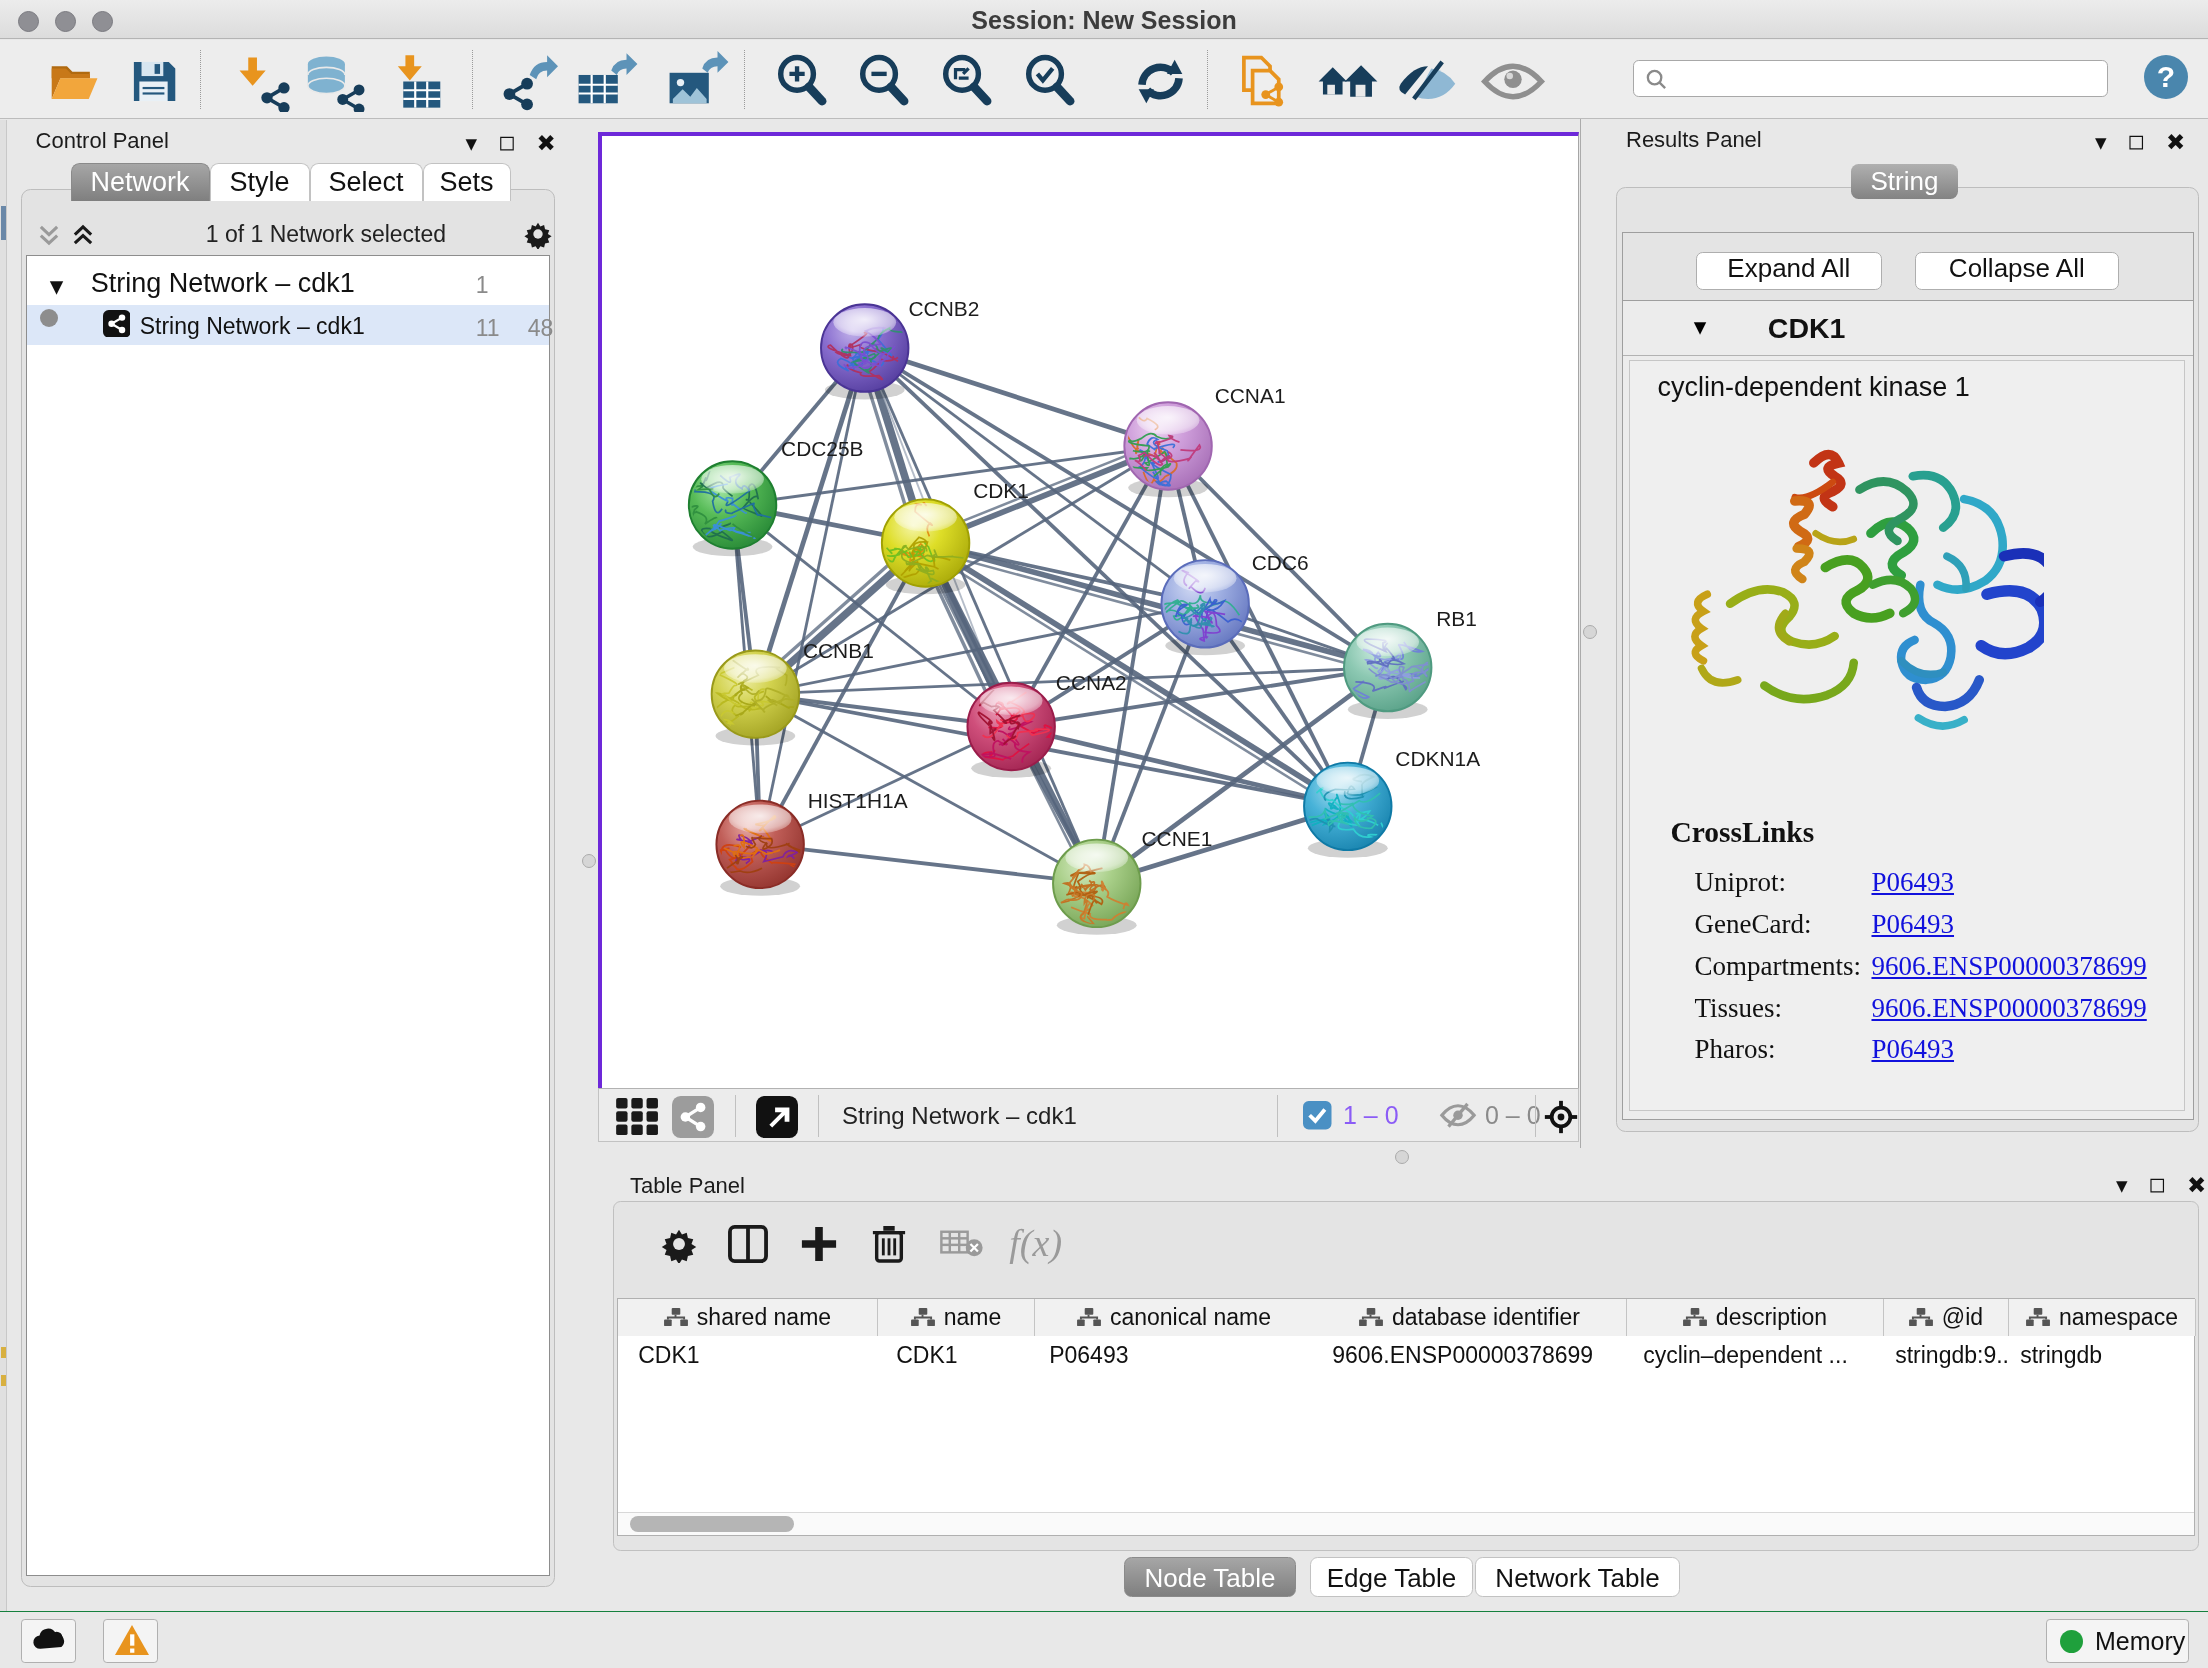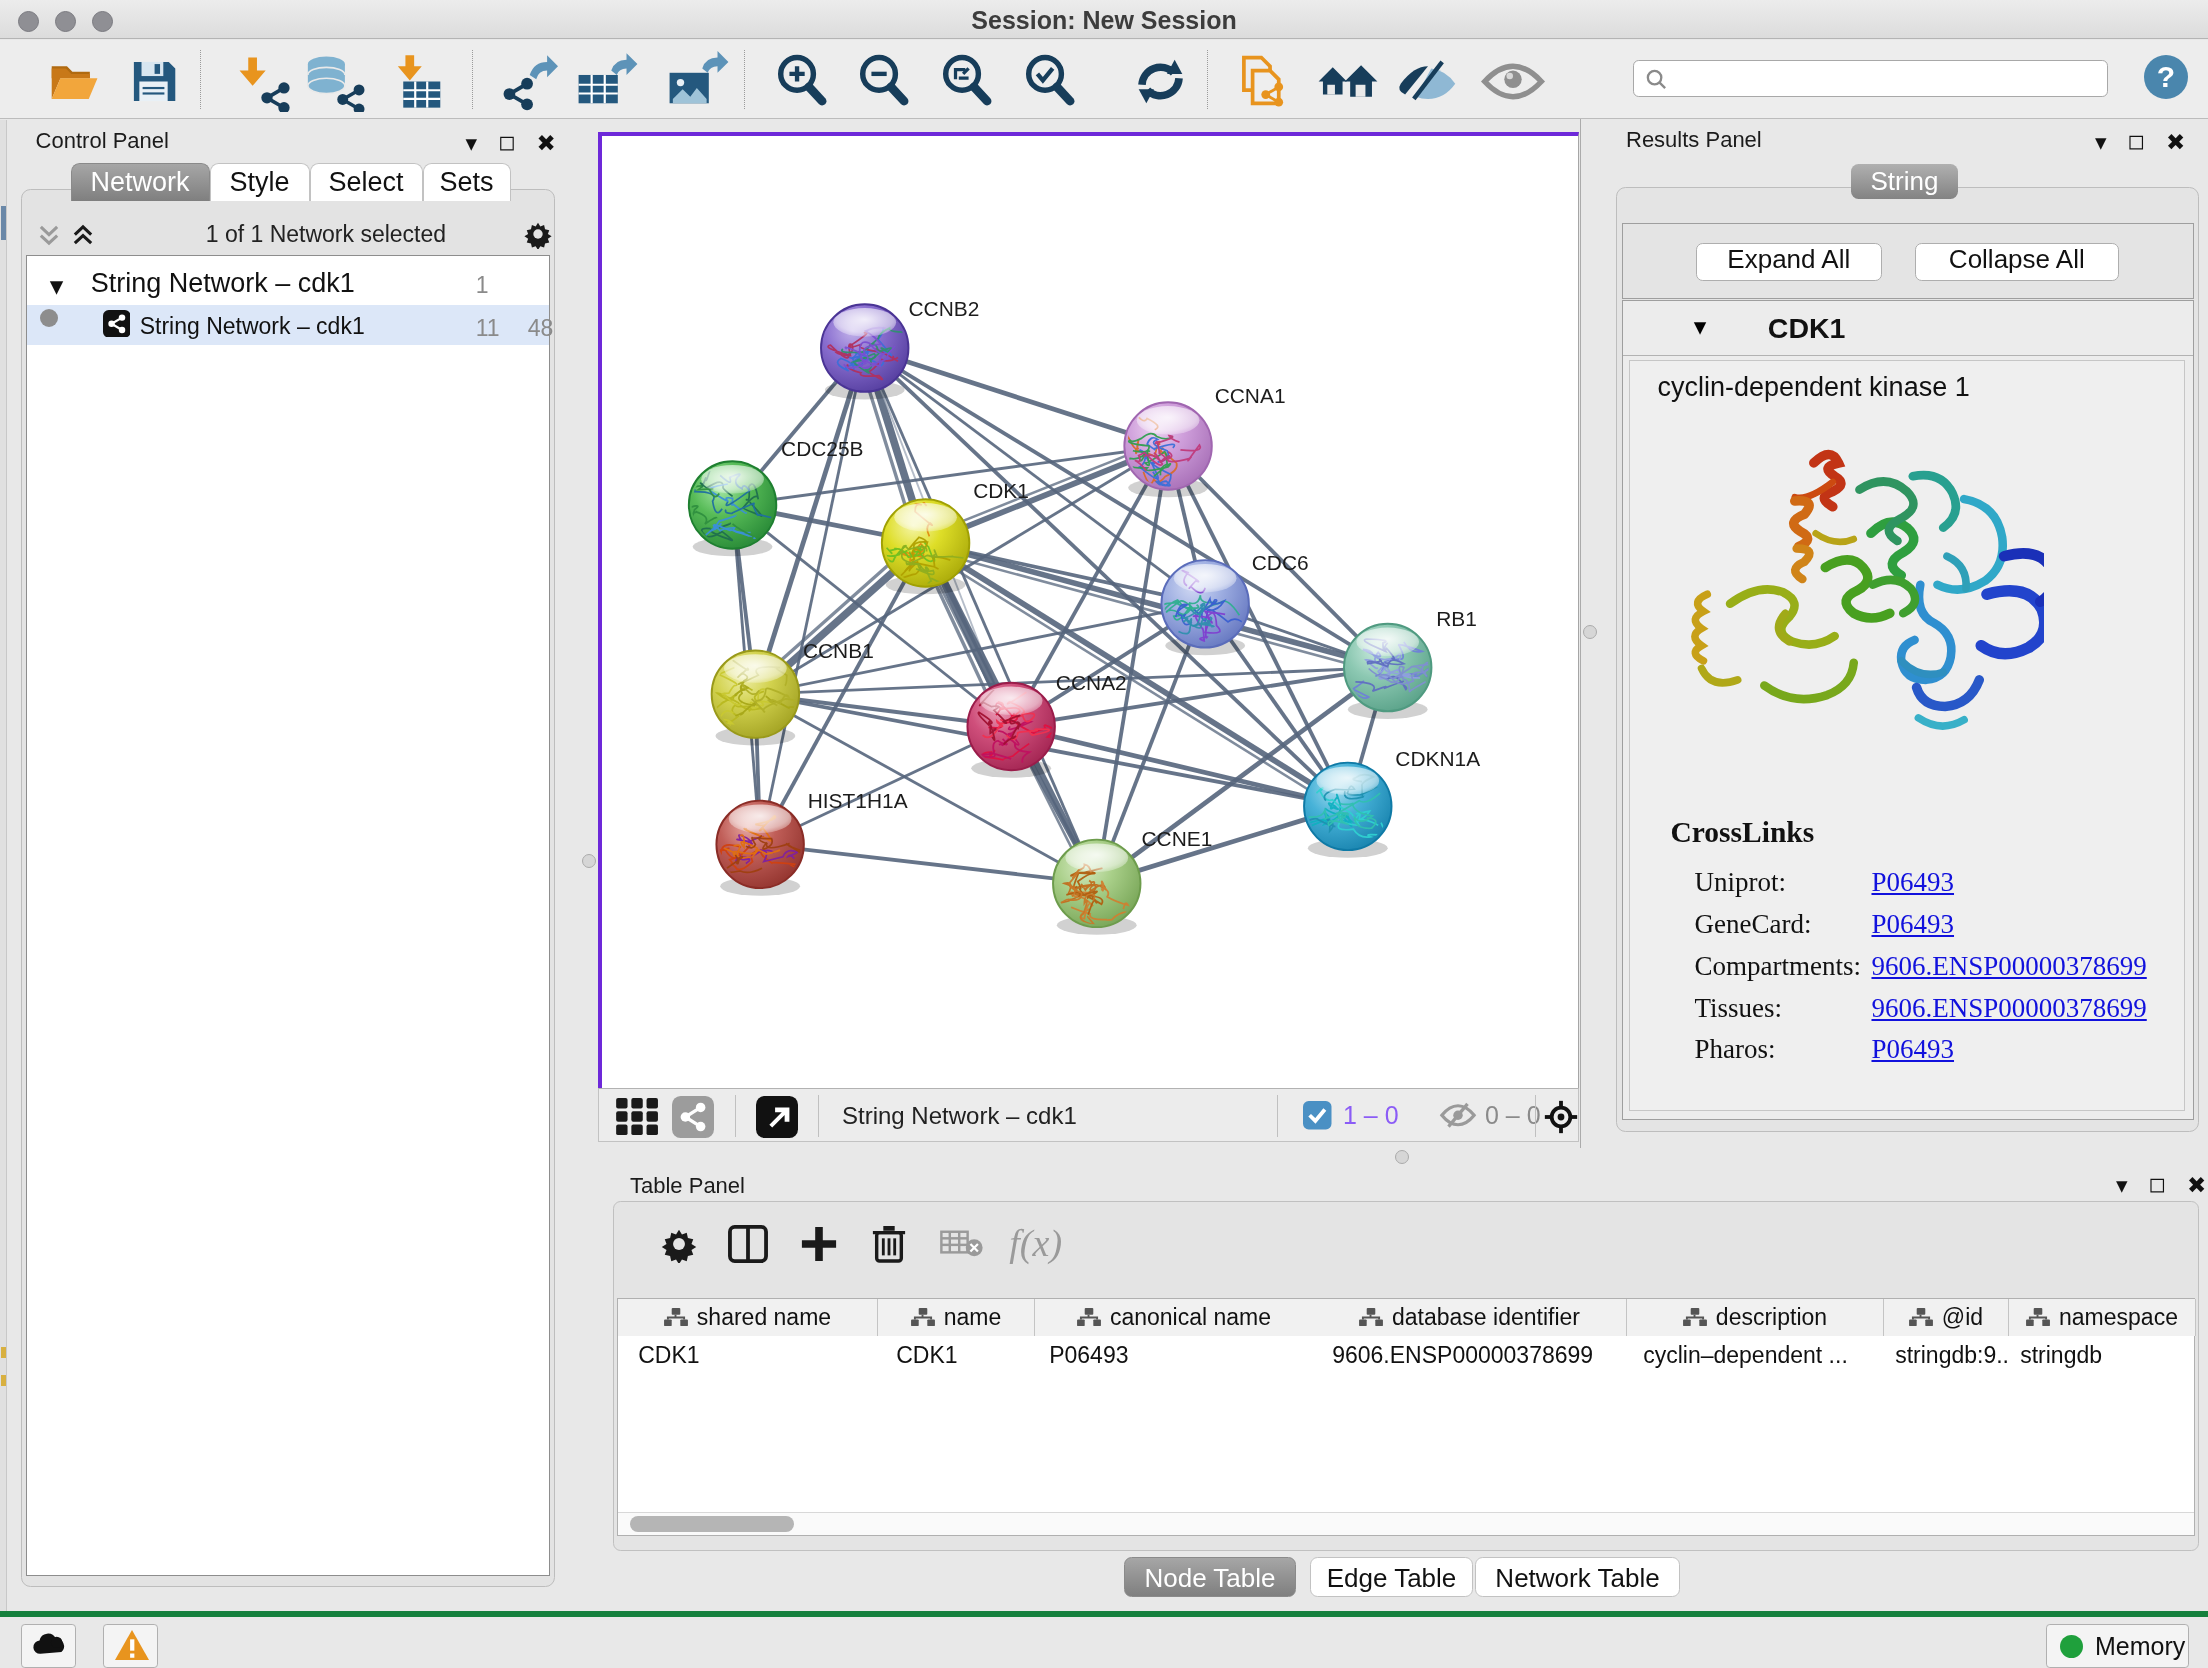--- a/index.html
+++ b/index.html
@@ -38,21 +38,21 @@
   border:4px solid #6d28d9; border-right:1px solid #a6a6a6;margin-top:13px; }
 #nvbar { position:absolute; left:598px; top:1088px; width:981px; height:54px; background:#ececec;
   border:1px solid #c2c2c2; border-top:1px solid #b2b2b2; }
 .nvsep { position:absolute; top:5.7px; height:42px; border-left:1px solid #c0c0c0; }
 
 #rp { position:absolute; left:1580px; top:119px; width:622px; height:1029px; border-left:1px solid #ababab; }
 #rp-title { position:absolute; left:38px; top:7.6px; }
 #stringtab { position:absolute; left:270px; top:45px; z-index:3; width:107px; height:35px; border-radius:7.6px;
   background:linear-gradient(#b0b0b0,#838383); color:#fff; font-size:26px; text-align:center; line-height:35px; }
 #rp-body { left:35px; top:68px; width:583px; height:945px; background:#e4e4e4; }
-#rp-box1 { position:absolute; left:4.8px; top:35px; width:572px; height:76px; border:1px solid #9e9e9e; }
+#rp-box1 { position:absolute; left:4.8px; top:44px; width:572px; height:76px; border:1px solid #9e9e9e; }
 .rbtn { position:absolute; top:19px; height:38px; background:#fff; border:1px solid #aeaeae; border-radius:6.7px;
   font-size:26px; color:#111; text-align:center; }
 #rp-box2 { position:absolute; left:4.8px; top:112px; width:572px; height:820px; border:1px solid #9e9e9e; background:#ececec; }
 #cdk1hdr { position:absolute; left:0; top:0; width:100%; height:55px; border-bottom:1.9px solid #b2b2b2; }
 #rp-inner { position:absolute; left:6.7px; top:59px; width:556px; height:751px; background:#efefef; border:1px solid #c6c6c6; }
 .serif { font-family:"Liberation Serif",serif; }
 .xrow { position:absolute; font-size:27px; color:#111; }
 .xrow a { color:#1111dd; text-decoration:underline; }
 
 #tp { position:absolute; left:599px; top:1153px; width:1604px; height:409px; }
@@ -63,21 +63,21 @@
 .th { position:absolute; top:0; height:37px; background:#f1f1f1; border-right:1px solid #c4c4c4;
   font-size:23px; color:#111; display:flex; align-items:center; justify-content:center; gap:8.6px; }
 .td { position:absolute; top:38px; height:36px; font-size:23px; color:#111; display:flex; align-items:center; }
 #hscroll { position:absolute; left:0px; top:213px; width:1576px; height:23px; background:#fafafa; border-top:1px solid #d8d8d8; }
 #hthumb { position:absolute; left:11.4px; top:2.9px; width:164px; height:16px; background:#b5b5b5; border-radius:8.6px; }
 
 .bigtab { position:absolute; top:1557px; height:40px; border:1px solid #c2c2c2; border-radius:7.6px;
   background:#fff; font-size:26px; color:#111; text-align:center; }
 .bigtab.sel { background:linear-gradient(#a6a6a6,#7f7f7f); color:#fff; border-color:#8a8a8a; }
 
-#statusbar { position:absolute; left:0; top:1611px; width:2208px; height:57px; background:#e8e8e8; border-top:6px solid #15803d; }
+#statusbar { position:absolute; left:0; top:1611px; width:2208px; height:57px; background:#e8e8e8; border-top:1px solid #15803d; }
 .sbtn { position:absolute; top:6.7px; height:44px; background:#f4f4f4; border:1px solid #b0b0b0; border-radius:3.8px; }
 </style></head><body>
 <div id="win">
 <div id="titlebar">
       <div class="tl" style="left:18px"></div>
       <div class="tl" style="left:55px"></div>
       <div class="tl" style="left:92px"></div>
       <div id="title">Session: New Session</div>
     </div>
 <div id="toolbar">

